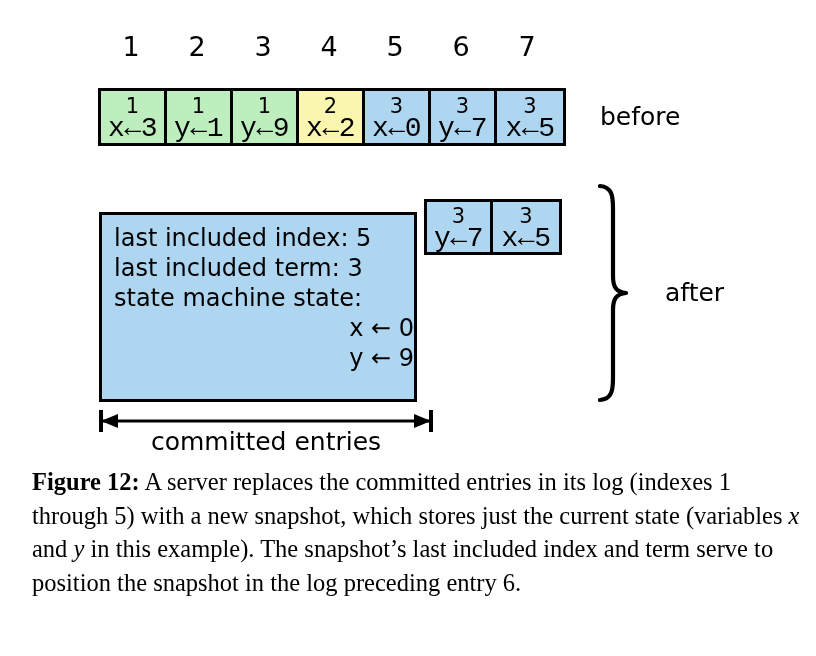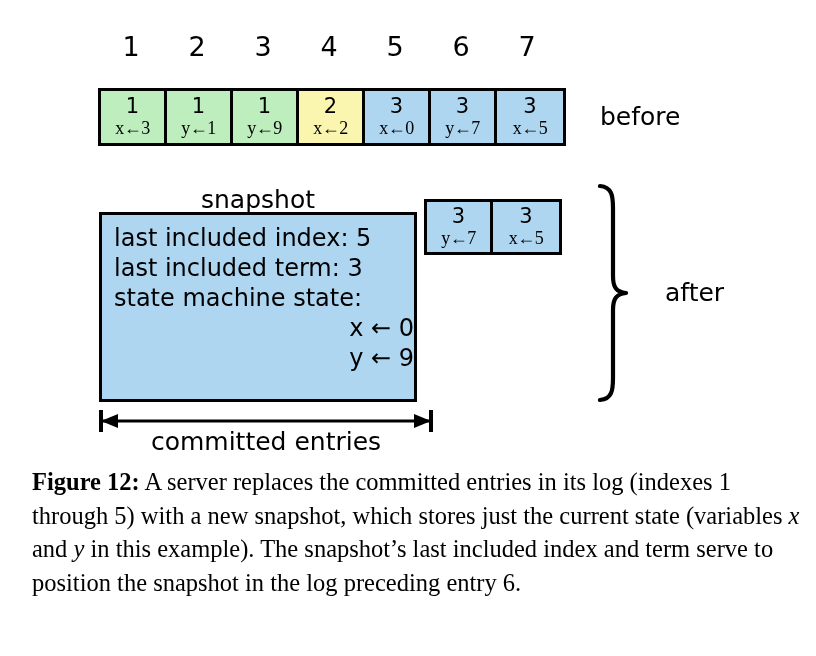--- a/index.html
+++ b/index.html
@@ -71,24 +71,24 @@
     padding: 0;
   }
   .entry:last-child { border-right: none; }
 
   .entry .term {
     font-size: 21px;
     line-height: 22px;
     font-family: "DejaVu Sans", sans-serif;
   }
   .entry .cmd {
-    font-size: 18px;
+    font-size: 28px;
     line-height: 23px;
     letter-spacing: -0.5px;
-    font-family: Liberation Serif, serif;
+    font-family: Liberation Mono, monospace;
   }
 
   
   #snapshot-title {
     position: absolute;
     left: 98px;
     top: 186px;
     width: 320px;
     text-align: center;
     font-size: 25px;
@@ -204,21 +204,20 @@
     <div class="entry" style="background:#AED6F1;">
       <span class="term">3</span>
       <span class="cmd">y←7</span>
     </div>
     <div class="entry" style="background:#AED6F1;">
       <span class="term">3</span>
       <span class="cmd">x←5</span>
     </div>
   </div>
 
-  <div id="snapshot-title">snapshot</div>
 
   <div id="snapshot-box" style="background:#AED6F1;">
     <div class="snap-line">last included index: 5</div>
     <div class="snap-line">last included term: 3</div>
     <div class="snap-line">state machine state:</div>
     <div class="snap-line indent">x ← 0</div>
     <div class="snap-line indent">y ← 9</div>
   </div>
 
   <div class="log-row after-row">

